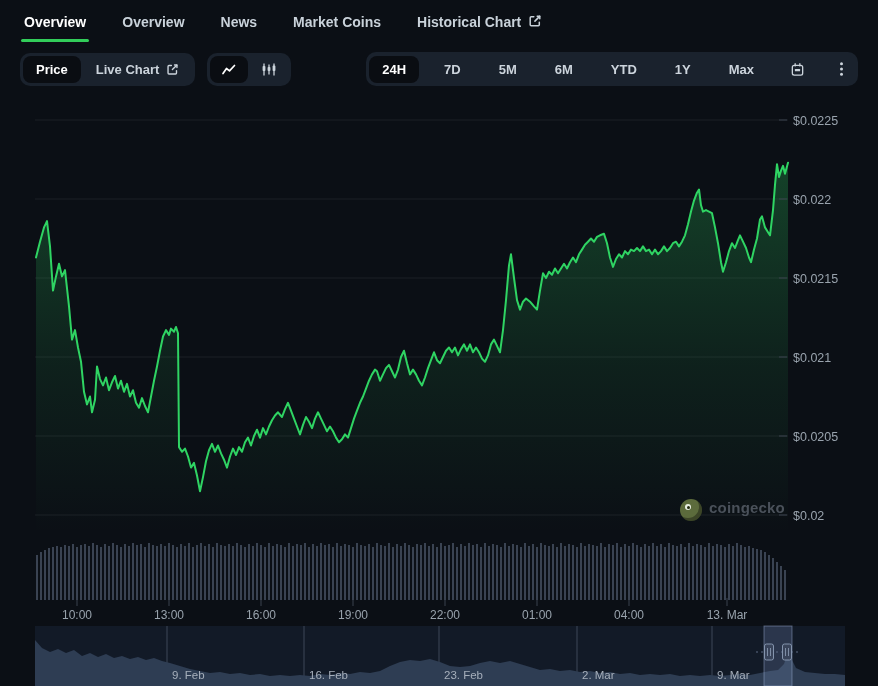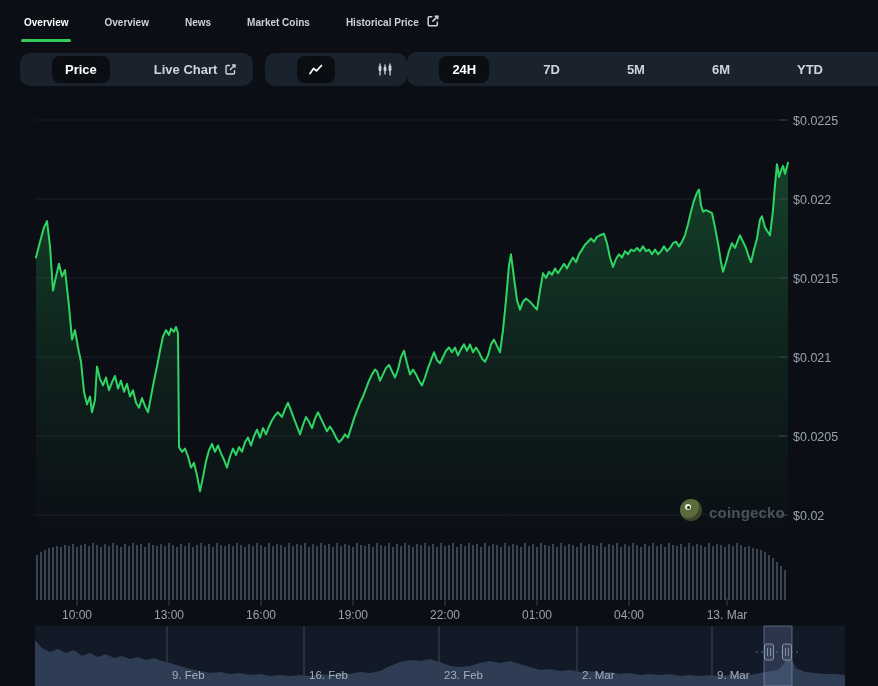--- a/index.html
+++ b/index.html
@@ -1,37 +1,37 @@
 <!DOCTYPE html>
 <html style="--accent: #32cd5a;"><head>
 <meta charset="utf-8">
 <style>
   :root{ --accent:#32cd5a; }
   html,body{margin:0;padding:0;}
   body{width:878px;height:686px;background:#0b0f15;font-family:"Liberation Sans",sans-serif;
        position:relative;overflow:hidden;-webkit-font-smoothing:antialiased;}
   .topnav{position:absolute;top:0;left:0;right:0;height:44px;display:flex;align-items:center;
           gap:36px;padding-left:24px;z-index:3;}
-  .tab{color:#c9d2da;font-size:10px;font-weight:600;height:44px;display:flex;align-items:center;
+  .tab{color:#c9d2da;font-size:14px;font-weight:600;height:44px;display:flex;align-items:center;
        gap:7px;position:relative;cursor:pointer;white-space:nowrap;}
   .tab.active{color:#ffffff;}
   .tab.active::after{content:"";position:absolute;left:-3px;right:-3px;bottom:2px;height:3px;
        border-radius:3px;background:var(--accent);}
   .toolbar{position:absolute;top:52px;left:20px;right:20px;display:flex;align-items:center;z-index:3;}
   .group{display:flex;align-items:center;background:#1a222d;border-radius:10px;padding:3px;gap:2px;}
   .group + .group{margin-left:12px;}
   .group.right{margin-left:auto;gap:12px;}
   .pill{border:0;background:transparent;color:#ccd4dc;font-size:13px;font-weight:600;
         font-family:inherit;padding:7px 13px;border-radius:8px;display:flex;align-items:center;
-        gap:7px;cursor:pointer;line-height:1;white-space:nowrap;margin-left:29px;}
+        gap:7px;cursor:pointer;line-height:1;white-space:nowrap;}
   .pill.active{background:#0a0d12;color:#ffffff;}
   .pill.iconbtn{padding:6px 11px;}
   .pill svg{display:block;}
   #chart-svg{position:absolute;inset:0;z-index:1;}
-  .watermark{position:absolute;left:680px;top:499px;z-index:2;display:flex;align-items:flex-end;gap:7px;}
+  .watermark{position:absolute;left:680px;top:499px;z-index:2;display:flex;align-items:flex-start;gap:7px;}
   .gecko{width:22px;height:22px;border-radius:50%;background:#5c6b3c;position:relative;
          box-shadow:inset -3px -3px 0 rgba(0,0,0,0.35);}
   .gecko::before{content:"";position:absolute;left:5px;top:5px;width:6px;height:6px;border-radius:50%;
          background:#e8efe2;}
   .gecko::after{content:"";position:absolute;left:7px;top:7px;width:3px;height:3px;border-radius:50%;
          background:#20290f;}
   .watermark-text{color:#4a515a;font-size:15px;font-weight:700;letter-spacing:.2px;}
 </style>
 </head>
 <body style="background: rgb(11, 15, 21);">
@@ -43,21 +43,21 @@
   <div class="tab">
     <span>Overview</span>
   </div>
   <div class="tab">
     <span>News</span>
   </div>
   <div class="tab">
     <span>Market Coins</span>
   </div>
   <div class="tab">
-    <span>Historical Price</span>
+    <span>Historical Chart</span>
     <span>
       <svg width="14" height="14" viewBox="0 0 14 14" fill="none" stroke="currentColor" stroke-width="1.5" stroke-linecap="round" stroke-linejoin="round">
         <path d="M9.2 2.2h2.6v2.6"></path>
           <path d="M11.6 2.4 6.9 7.1"></path>
         <path d="M11.3 8.2v2.6c0 .6-.4 1-1 1H3.2c-.6 0-1-.4-1-1V3.7c0-.6.4-1 1-1h2.6"></path>
       </svg>
     </span>
   </div>
 </div>
 

